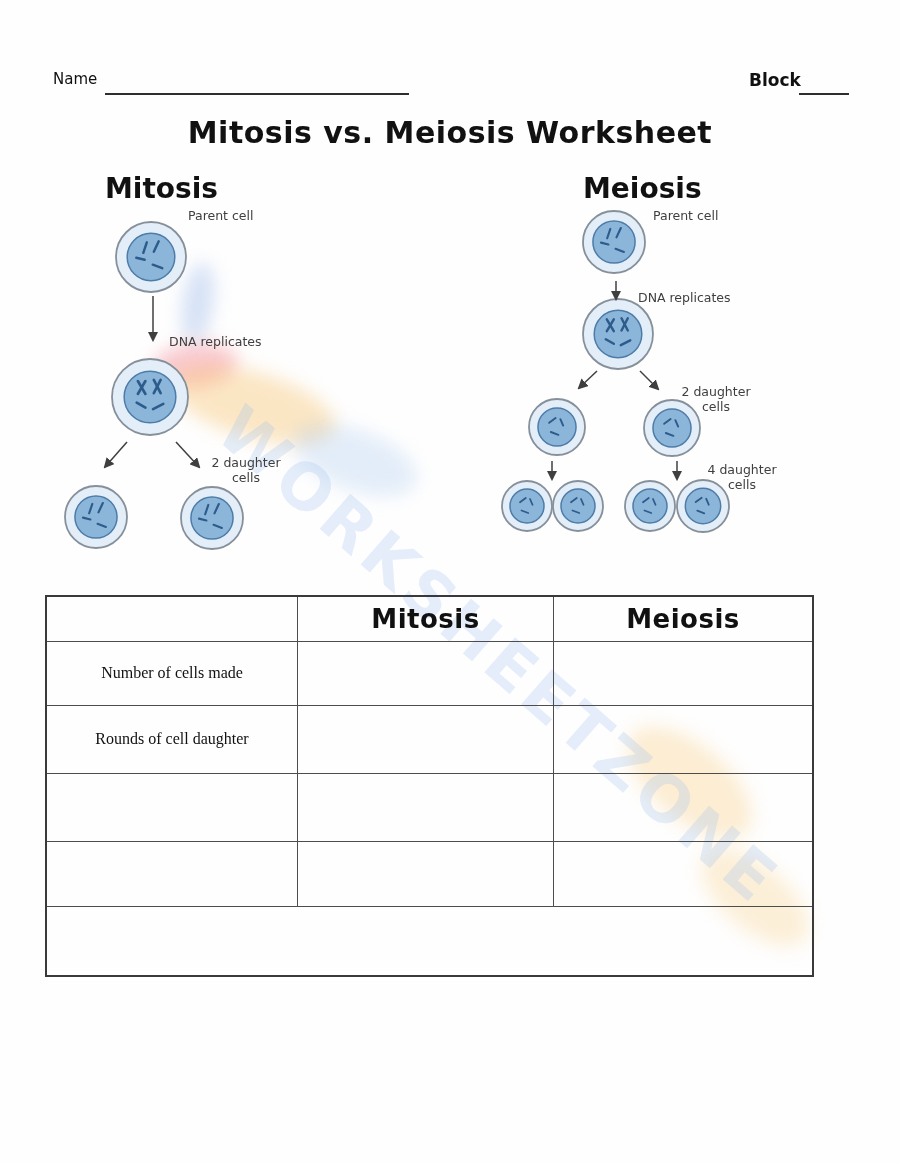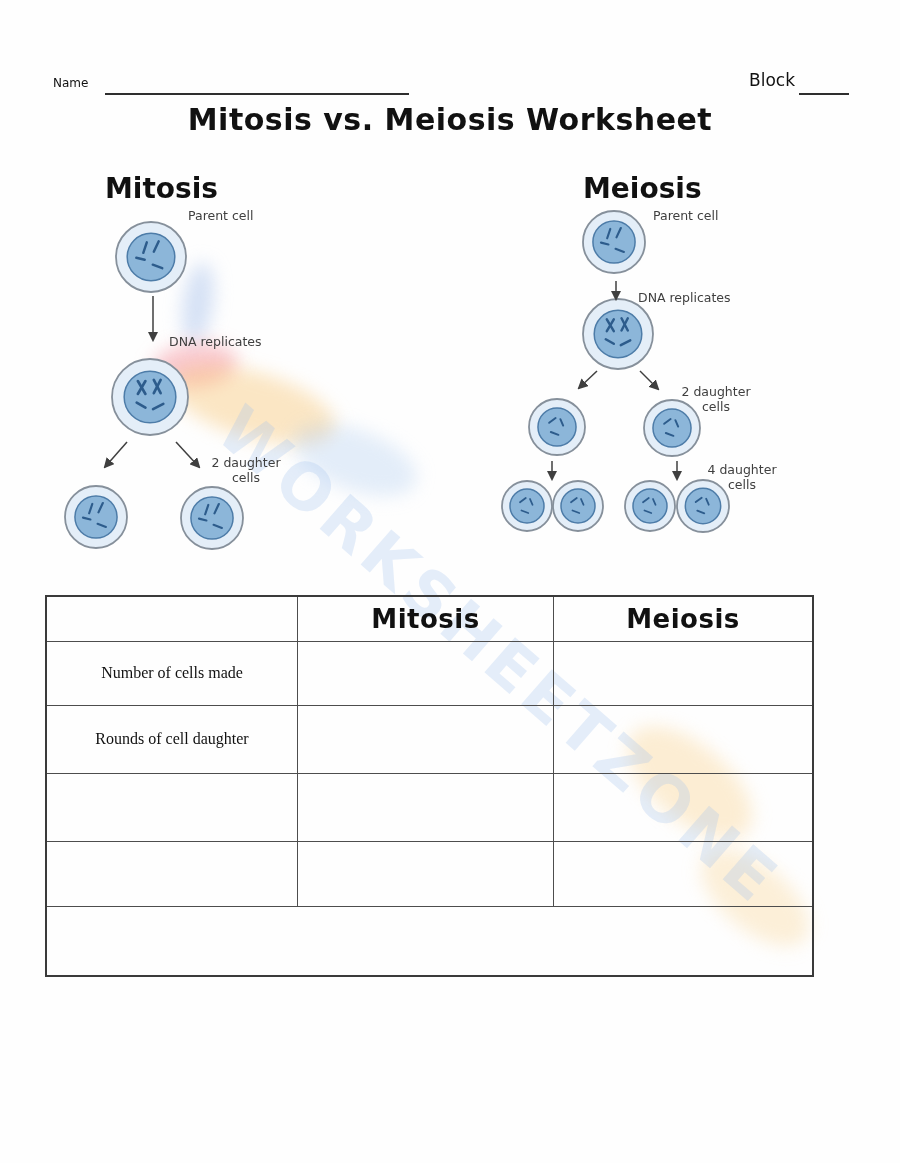--- a/index.html
+++ b/index.html
@@ -16,26 +16,26 @@
   .blob-orange1{left:168px;top:372px;width:170px;height:66px;background:rgba(248,196,110,.40);transform:rotate(16deg);}
   .blob-blue2{left:290px;top:430px;width:130px;height:60px;background:rgba(165,198,240,.30);transform:rotate(20deg);}
   .blob-orange2{left:615px;top:745px;width:150px;height:75px;background:rgba(249,205,130,.34);transform:rotate(40deg);}
   .blob-orange3{left:690px;top:865px;width:130px;height:65px;background:rgba(249,205,130,.30);transform:rotate(40deg);}
   .wm-text{
     position:absolute;left:252px;top:392px;transform:rotate(41deg);transform-origin:0 0;
     font-size:64px;font-weight:bold;letter-spacing:5px;white-space:nowrap;
     color:rgba(160,195,236,.28);
   }
   
-  .name-label{position:absolute;left:53px;top:76px;font-size:12px;z-index:1;}
+  .name-label{position:absolute;left:53px;top:70px;font-size:15px;z-index:1;}
   .name-line{position:absolute;left:105px;top:73px;width:304px;height:20px;border-bottom:2px solid #2e2e2e;z-index:1;}
-  .block-label{position:absolute;left:749px;top:70px;font-size:17px;z-index:1;}
+  .block-label{position:absolute;left:749px;top:70px;font-size:17px;z-index:1;font-weight:bold;}
   .block-line{position:absolute;left:799px;top:73px;width:50px;height:20px;border-bottom:2px solid #2e2e2e;z-index:1;}
   .title{
-    position:absolute;left:0;right:0;top:99px;margin:3px;text-align:center;
+    position:absolute;left:0;right:0;top:99px;margin:16px;text-align:center;
     font-size:30px;font-weight:bold;letter-spacing:.5px;z-index:1;
   }
   .sec-heading{position:absolute;top:172px;margin:0;font-size:28px;font-weight:bold;z-index:1;}
   .sec-mitosis{left:105px;}
   .sec-meiosis{left:583px;}
   
   .diagram{position:absolute;left:40px;top:198px;z-index:1;}
   .diagram text{font-family:"DejaVu Sans","Liberation Sans",sans-serif;font-size:12.5px;fill:#3f3f3f;}
   
   .cmp-table{

